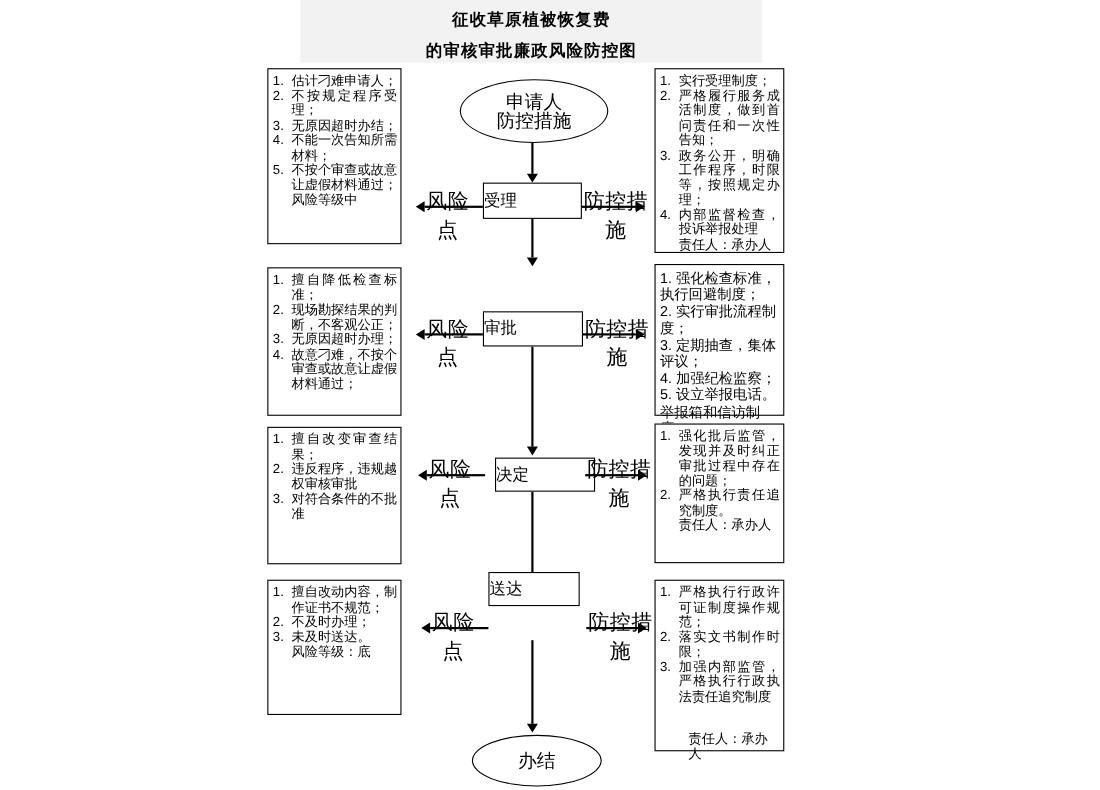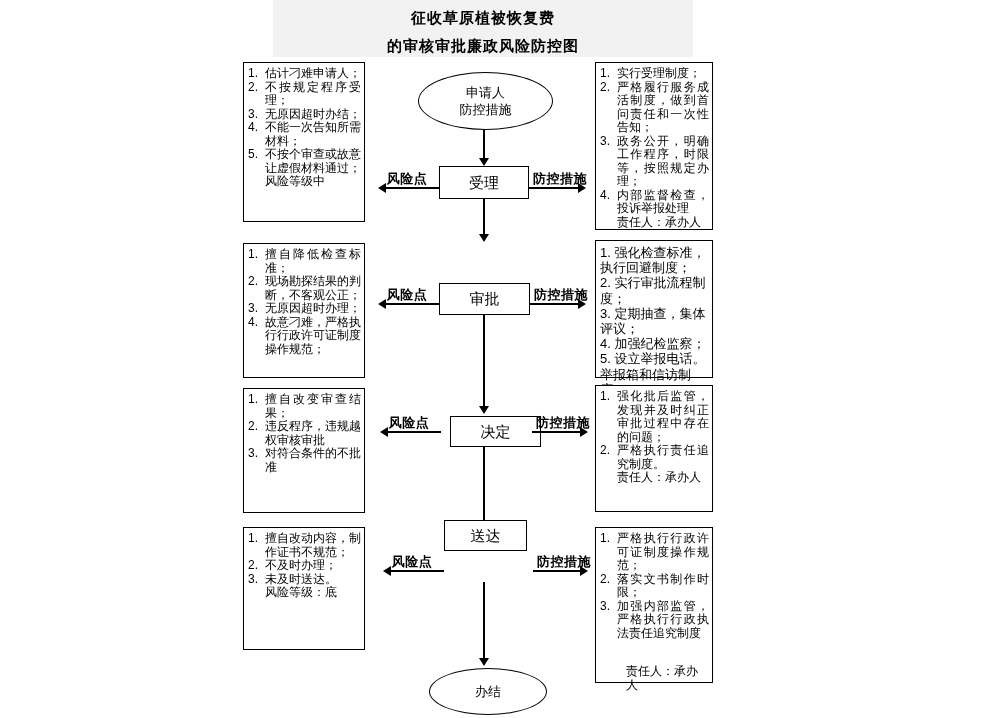--- a/index.html
+++ b/index.html
@@ -20,35 +20,35 @@
   .sidebox.flush{font-size:13px;line-height:15.2px;}
   .sidebox.flush .item{display:block;}
   .sidebox.flush .item .num{display:inline;width:auto;}
   .sidebox.flush .item .txt{display:inline;text-align:left;}
   .boxfooter{margin-left:17px;}
   .boxfooter:empty{display:none;}
   .boxfooter.footer-gap{margin-top:25px;margin-left:26px;}
 
   
   .stepbox{position:absolute;border:1px solid #000;background:#fff;box-sizing:border-box;
-           text-align:center;font-size:15px;}
+           text-align:left;font-size:15px;}
   .ellipse{position:absolute;border:1px solid #000;border-radius:50%;background:#fff;
-           box-sizing:border-box;text-align:center;font-size:13px;}
+           box-sizing:border-box;text-align:center;font-size:17px;}
   .ellipse .el{line-height:17px;}
 
   
   .varrow{position:absolute;width:2px;background:#000;}
   .varrow::after{content:'';position:absolute;bottom:-8px;left:-4px;width:0;height:0;
                  border-top:8px solid #000;border-left:5px solid transparent;border-right:5px solid transparent;}
   .harrow{position:absolute;height:2px;background:#000;}
   .harrow.left::before{content:'';position:absolute;left:-8px;top:-4px;width:0;height:0;
                  border-right:8px solid #000;border-top:5px solid transparent;border-bottom:5px solid transparent;}
   .harrow.right::after{content:'';position:absolute;right:-8px;top:-4px;width:0;height:0;
                  border-left:8px solid #000;border-top:5px solid transparent;border-bottom:5px solid transparent;}
-  .alabel{position:absolute;font-size:13px;font-weight:bold;text-align:center;letter-spacing:0.5px;}
+  .alabel{position:absolute;font-size:19px;font-weight:normal;text-align:center;letter-spacing:0.5px;}
 </style>
 </head>
 <body>
 
 <div class="page">
 
   <div class="title-band">
     <div class="title-line">征收草原植被恢复费</div>
     <div class="title-line">的审核审批廉政风险防控图</div>
   </div>
@@ -97,21 +97,21 @@
           <span class="txt">现场勘探结果的判断，不客观公正；</span>
         </div>
 
         <div class="item">
           <span class="num">3.</span>
           <span class="txt">无原因超时办理；</span>
         </div>
 
         <div class="item">
           <span class="num">4.</span>
-          <span class="txt">故意刁难，严格执行行政许可证制度操作规范；</span>
+          <span class="txt">故意刁难，不按个审查或故意让虚假材料通过；</span>
         </div>
       </div>
 
   </div>
 
   <div class="sidebox" style="left:243px;top:388px;width:122px;height:125px">
     <div>
 
         <div class="item">
           <span class="num">1.</span>

